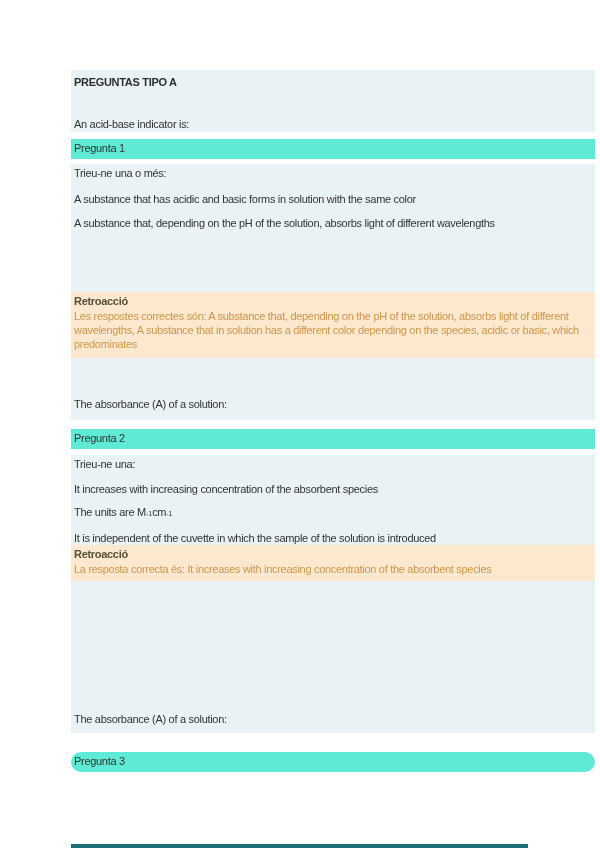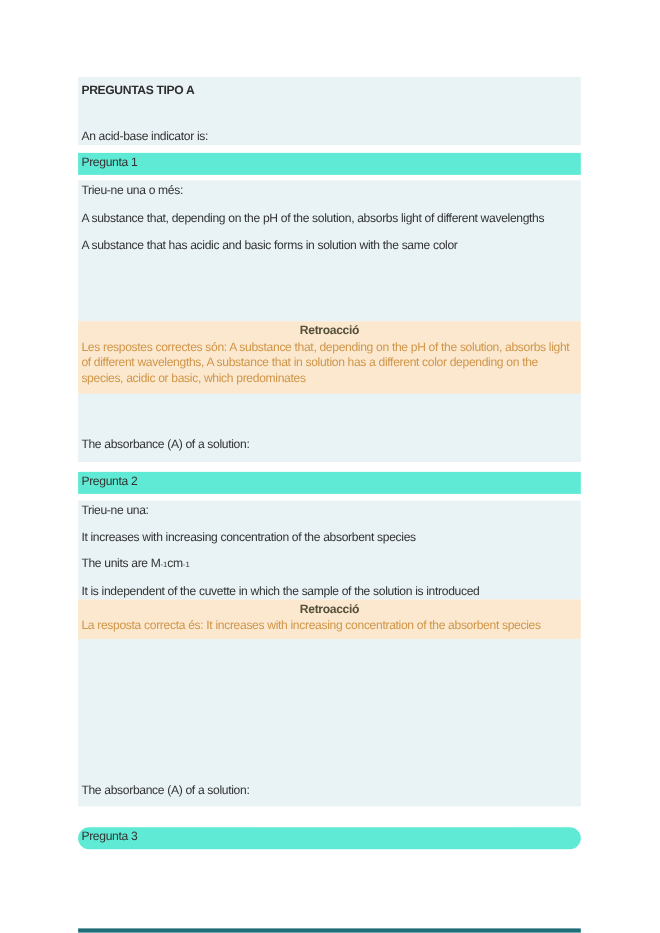--- a/index.html
+++ b/index.html
@@ -2,25 +2,25 @@
 <html><head>
 <meta charset="utf-8">
 <style>
   html,body{margin:0;padding:0;}
   body{
     width:600px;height:848px;position:relative;background:#ffffff;
     font-family:"Liberation Sans","DejaVu Sans",sans-serif;
     font-size:11px;letter-spacing:-0.3px;color:#333333;
     -webkit-font-smoothing:antialiased;overflow:hidden;
   }
-  .abs{position:absolute;left:71px;width:457px;box-sizing:border-box;}
+  .abs{position:absolute;left:71px;width:524px;box-sizing:border-box;}
   .blue-block{background:#e9f2f5;padding:3px 3px 0 3px;}
   .q-bar{background:#5eead4;padding:3px 0 0 3px;height:20px;}
   .fb-panel{background:#fbe8ce;padding:3px 3px 0 3px;}
-  .fb-label{font-weight:bold;color:#55503c;line-height:13px;text-align:center;}
+  .fb-label{font-weight:bold;color:#55503c;line-height:13px;}
   .fb-text{color:#d0964a;line-height:14px;margin-top:1px;}
   .title{font-weight:bold;color:#2d2d2d;line-height:13px;padding-top:3px;}
   .stem{line-height:13px;}
   .prompt{line-height:13px;margin-bottom:12px;}
   .opt{line-height:14.5px;margin:0 0 9px 0;}
   .bottom-stem{display:flex;flex-direction:column;justify-content:flex-end;}
   .small-exp{font-size:7px;letter-spacing:0;}
   .footer-rule{position:absolute;left:71px;width:457px;top:844px;height:4px;background:#1d6e78;}
 </style>
 </head>
@@ -30,22 +30,22 @@
   <div class="title">PREGUNTAS TIPO A</div>
   <div class="stem" style="margin-top:29px;">An acid-base indicator is:</div>
 </div>
 
 <div class="abs q-bar" style="top:139px;">
   <span>Pregunta 1</span>
 </div>
 
 <div class="abs blue-block" style="top:164px;height:128px;">
   <div class="prompt">Trieu-ne una o més:</div>
+  <div class="opt">A substance that has acidic and basic forms in solution with the same color</div>
   <div class="opt">A substance that, depending on the pH of the solution, absorbs light of different wavelengths</div>
-  <div class="opt">A substance that has acidic and basic forms in solution with the same color</div>
 </div>
 
 <div class="abs fb-panel" style="top:292px;height:66px;">
   <div class="fb-label">Retroacció</div>
   <div class="fb-text">Les respostes correctes són: A substance that, depending on the pH of the solution, absorbs light of different wavelengths, A substance that in solution has a different color depending on the species, acidic or basic, which predominates</div>
 </div>
 
 <div class="abs blue-block bottom-stem" style="top:358px;height:62px;padding-bottom:9px;">
   <div class="stem">The absorbance (A) of a solution:</div>
 </div>

